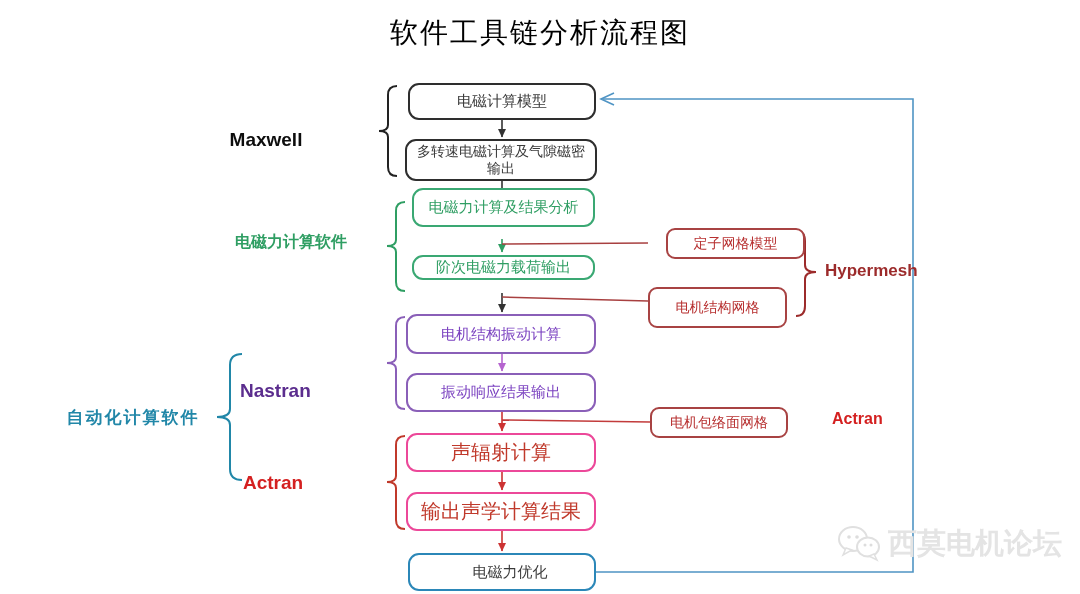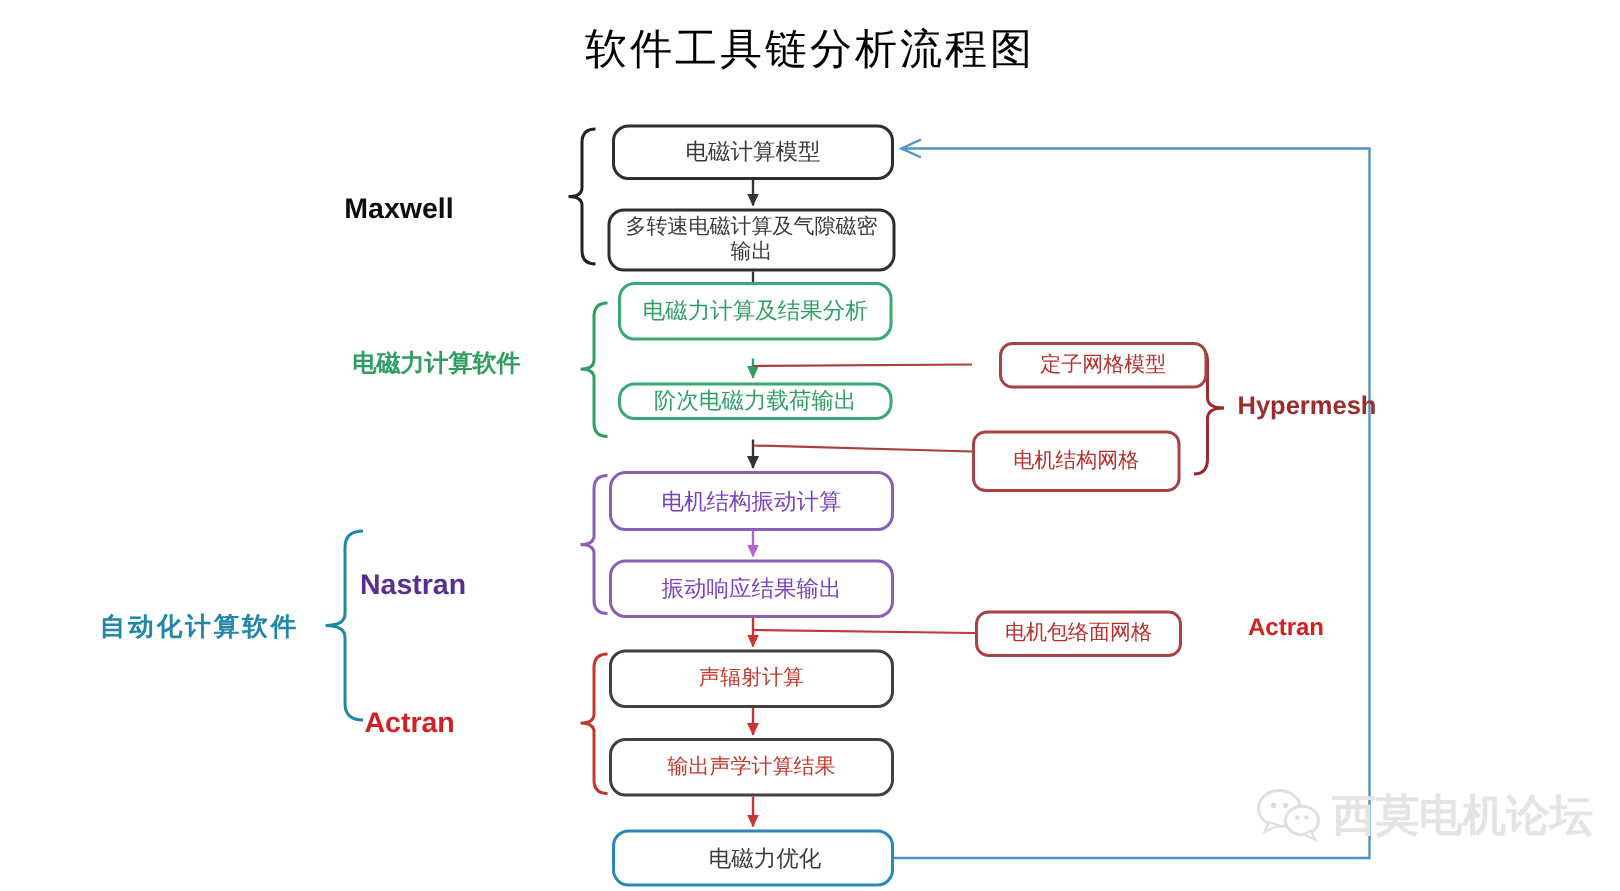--- a/index.html
+++ b/index.html
@@ -15,21 +15,21 @@
   .overlay{position:absolute;left:0;top:0;pointer-events:none;}
   .fbox{
     position:absolute;display:flex;align-items:center;justify-content:center;
     background:#fff;border-radius:11px;text-align:center;
     font-family:"DejaVu Serif","Liberation Serif",serif;
     line-height:1.22;box-sizing:border-box;
   }
   .v-black   {border:2.4px solid #2e2e2e;color:#3a3a3a;font-size:15px;}
   .v-green   {border:2px solid #3aa873;color:#2f9e63;font-size:15px;}
   .v-purple  {border:2px solid #8a5fb8;color:#7b42c0;font-size:15px;}
-  .v-lightred{border:2px solid #404040;color:#c0392b;font-size:14px;}
+  .v-lightred{border:2px solid #ec4899;color:#c0392b;font-size:20px;}
   .v-blue    {border:2.2px solid #2b87b8;color:#3a3a3a;font-size:15px;padding-left:16px;}
   .v-meshred {border:2px solid #a84343;color:#b73030;font-size:14px;border-radius:9px;}
   .side-label{
     position:absolute;white-space:nowrap;
     font-family:"DejaVu Serif","Liberation Serif",serif;
   }
   .lbl-maxwell{left:220px;top:129px;width:92px;text-align:center;font-size:19px;font-weight:bold;color:#0d0d0d;font-family:"Liberation Sans",sans-serif;}
   .lbl-emforce{left:211px;top:232px;width:160px;text-align:center;font-size:16px;font-weight:600;color:#2f9e63;}
   .lbl-nastran{left:240px;top:343px;font-size:19px;font-weight:bold;color:#5b2d8e;font-family:"Liberation Sans",sans-serif;margin-top:37px;}
   .lbl-auto{left:52px;top:406px;width:162px;text-align:center;font-size:17px;font-weight:600;color:#2187a8;letter-spacing:2px;}

